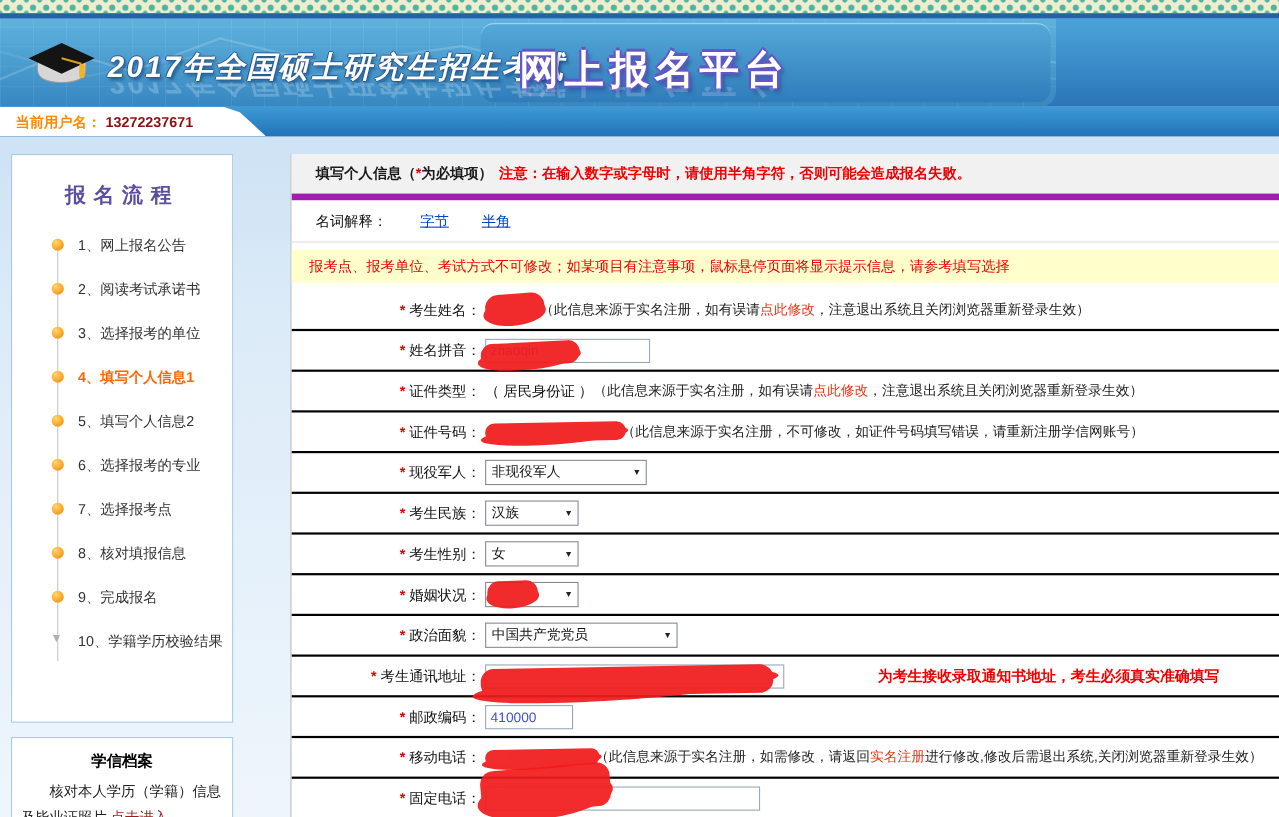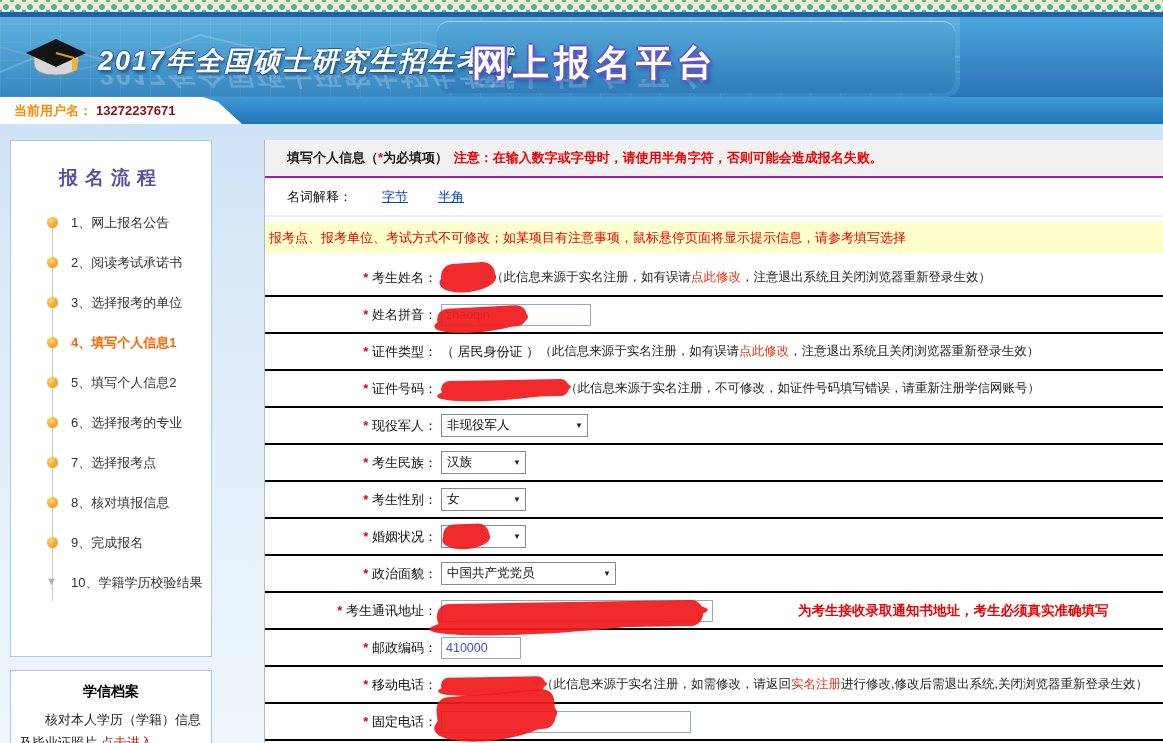--- a/index.html
+++ b/index.html
@@ -48,27 +48,27 @@
   .step .varrow{position:absolute;left:35px;top:50%;margin-top:-8px;color:#b0b0b0;font-size:11px;}
   .step.active{color:#ff6600;font-weight:bold;}
 
   .archive-box{left:10px;top:670px;width:200px;height:110px;}
   .archive-title{margin:12px 0 8px;text-align:center;font-size:14px;font-weight:bold;color:#000;}
   .archive-text{padding:0 8px;font-size:13px;color:#222;line-height:1.75;text-indent:2em;}
   .archive-link{color:#9e1b1b;text-decoration:underline;cursor:pointer;}
 
   
   .main-panel{position:absolute;left:264px;top:140px;width:899px;height:603px;background:#fff;border-left:1px solid #b9b9b9;overflow:hidden;}
-  .panel-header{height:36px;line-height:36px;background:#f1f1f1;border-bottom:2px solid #a21caf;padding-left:22px;font-size:13px;white-space:nowrap;}
+  .panel-header{height:36px;line-height:36px;background:#f1f1f1;border-bottom:6px solid #a21caf;padding-left:22px;font-size:13px;white-space:nowrap;}
   .panel-title{font-weight:bold;color:#1a1a1a;}
   .star{color:#e80000;font-weight:bold;}
   .panel-notice{color:#f00000;font-weight:bold;margin-left:2px;}
   .glossary{height:37px;display:flex;align-items:center;border-bottom:2px solid #ededed;padding-left:22px;font-size:13px;color:#111;}
   .glossary a{color:#0044cc;text-decoration:underline;margin-left:30px;cursor:pointer;}
-  .yellow-banner{margin:6px 0 7px;height:30px;line-height:30px;background:#ffffcc;color:#f00000;font-size:13px;padding-left:4px;white-space:nowrap;}
+  .yellow-banner{margin:6px 0 7px;height:30px;line-height:30px;background:#ffffcc;color:#f00000;font-size:13px;padding-left:16px;white-space:nowrap;}
 
   .form-row{display:flex;align-items:center;min-height:35px;border-bottom:2px solid #000000;font-size:13px;color:#111;}
   .row-label{width:172px;flex:none;text-align:right;white-space:nowrap;}
   .row-field{position:relative;display:flex;align-items:center;margin-left:4px;white-space:nowrap;}
   .static-value{color:#111;}
   .redact-slot{display:inline-block;height:18px;}
   .note{color:#222;font-size:12.5px;}
   .seg-redlink{color:#f03010;cursor:pointer;}
   .seg-rednote{color:#f00000;font-weight:bold;font-size:13.5px;margin-left:85px;}
   .fld-input{height:20px;border:1px solid #97a9bc;font-size:12.5px;color:#3c50d0;padding:0 4px;font-family:"Liberation Sans","DejaVu Sans",sans-serif;}

